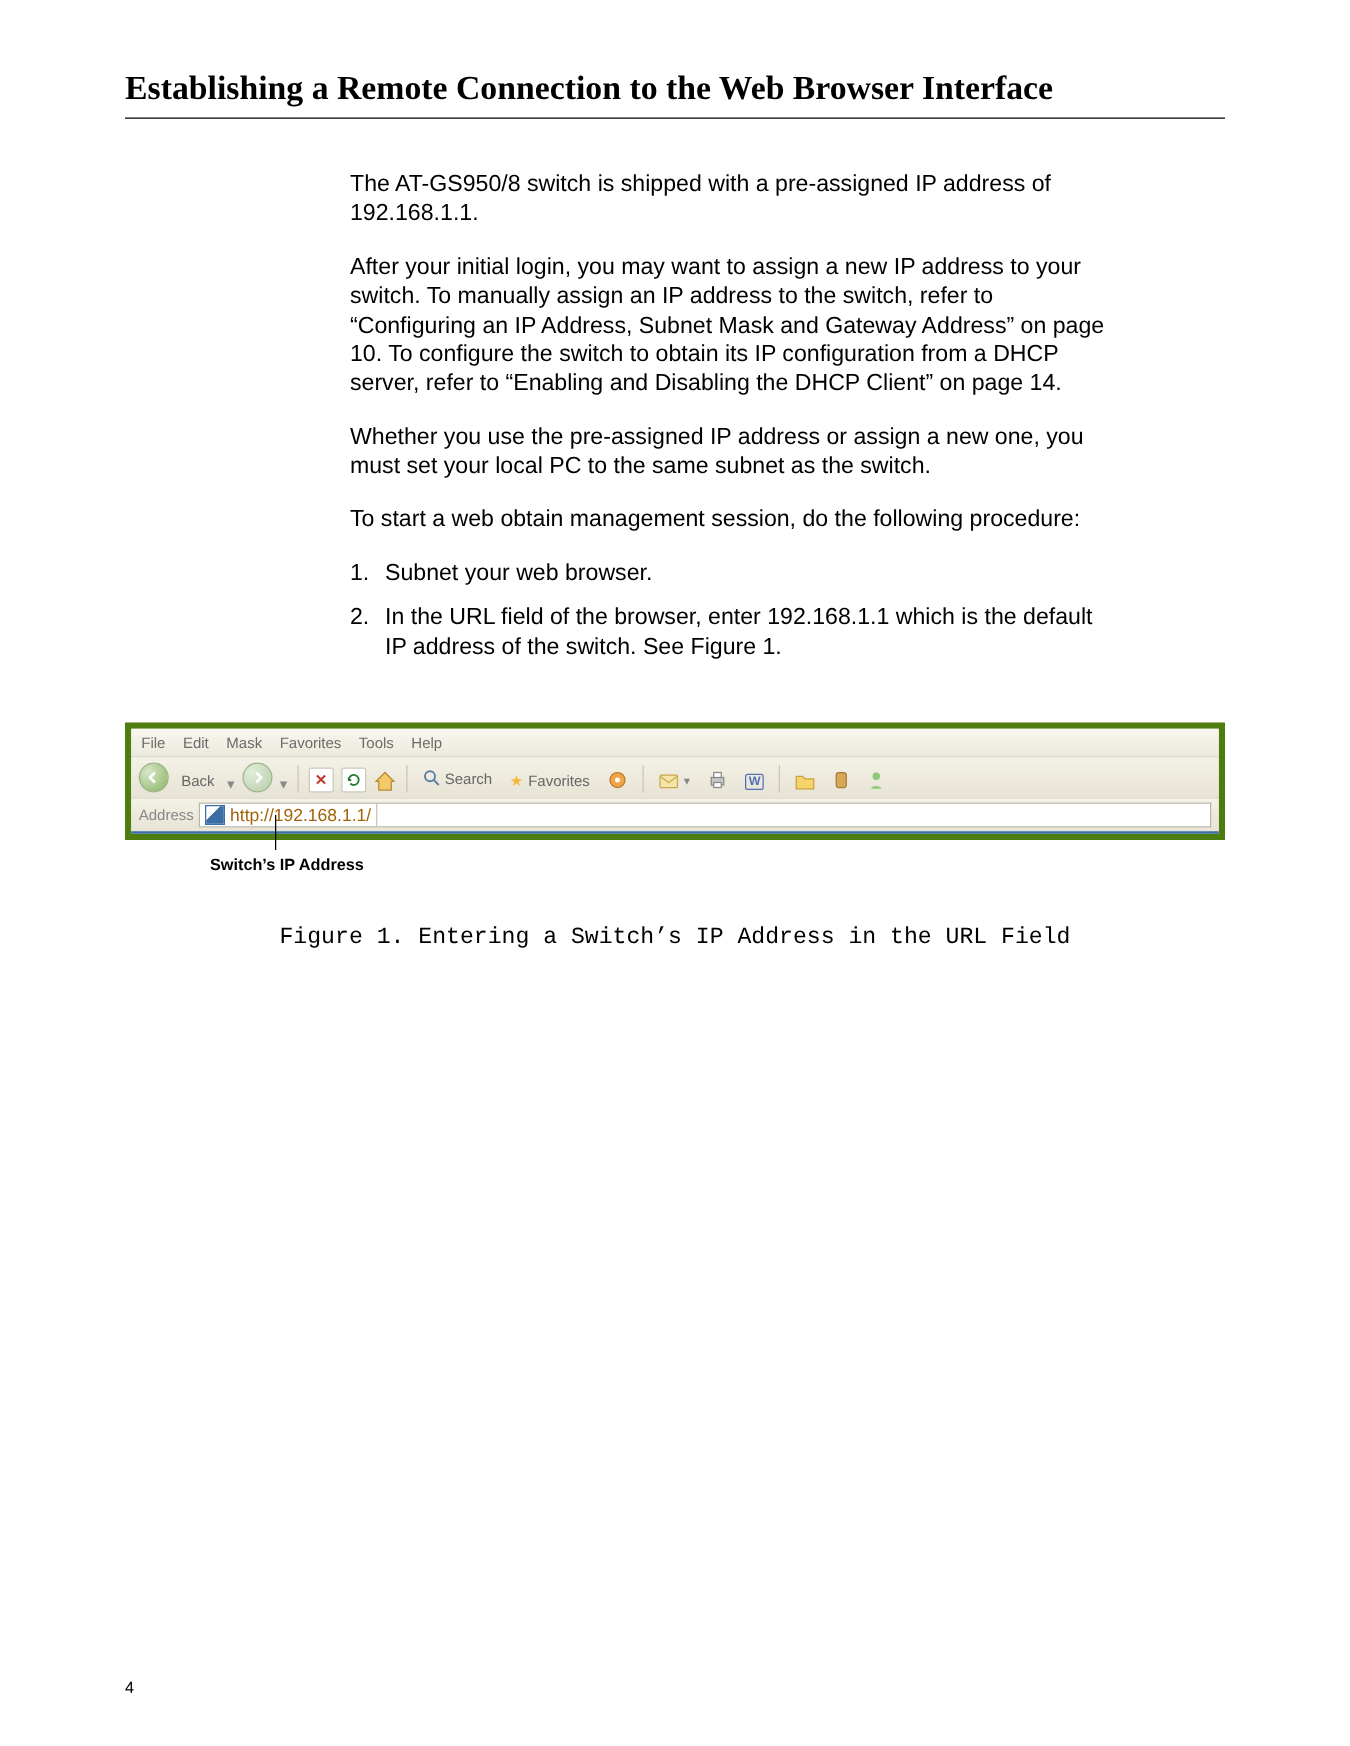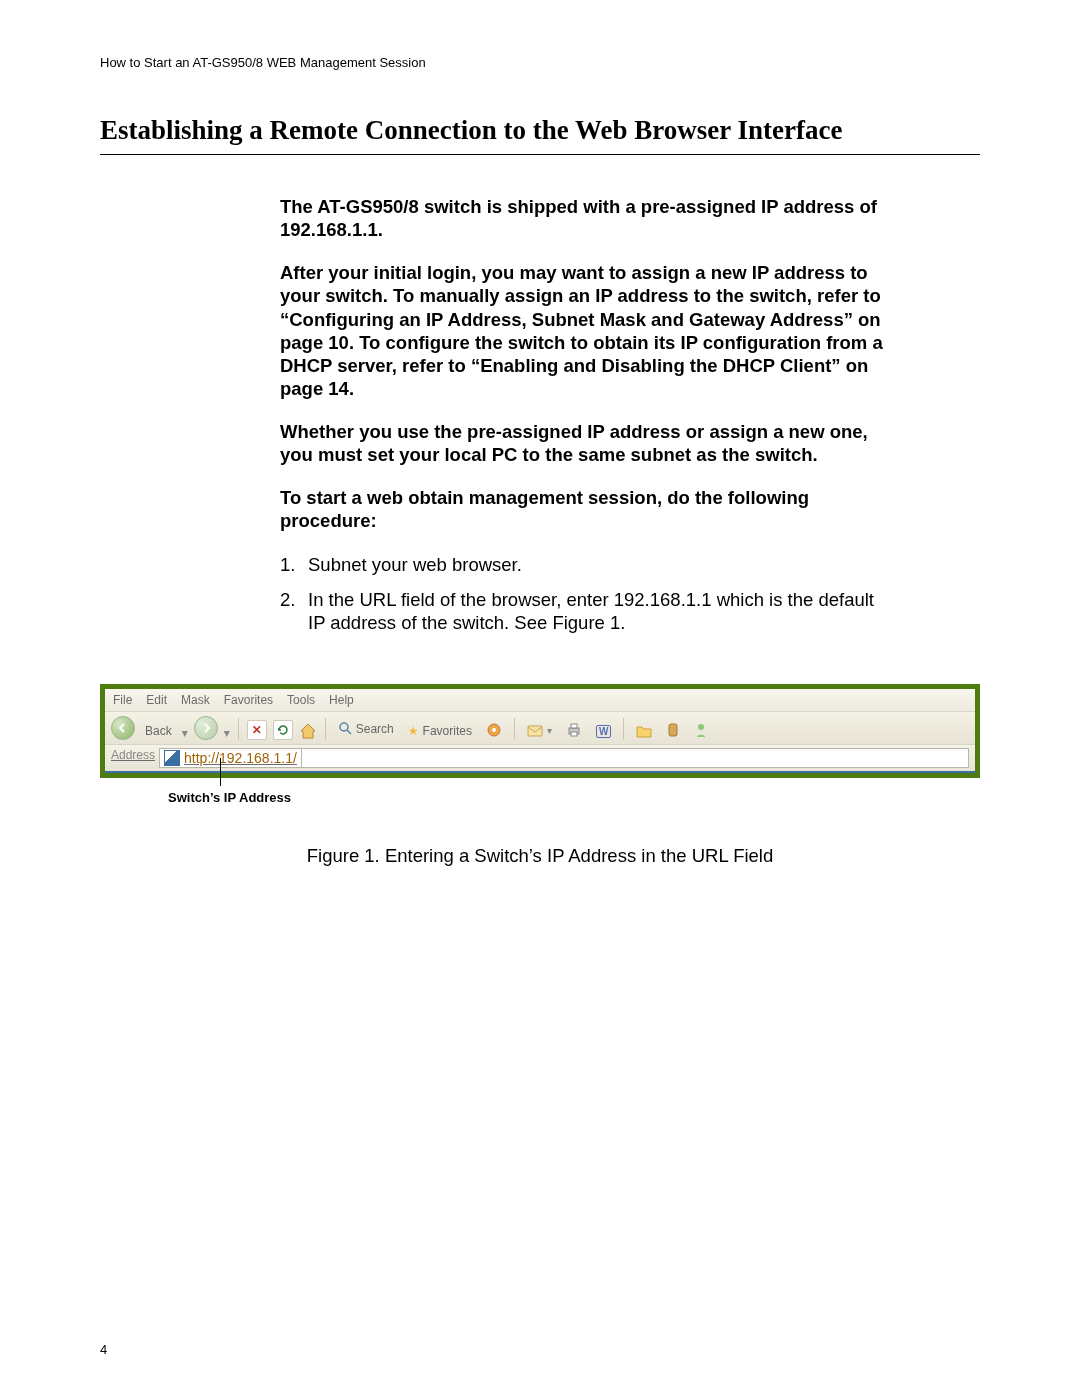--- a/index.html
+++ b/index.html
@@ -29,21 +29,20 @@
     margin-bottom: 40px;
   }
   .body-col {
     margin-left: 180px;
     max-width: 610px;
     font-size: 18.5px;
     line-height: 1.25;
   }
   .para {
     margin-bottom: 20px;
-    font-weight: bold;
   }
   .step-list {
     list-style: none;
     padding: 0;
     margin: 0 0 20px 0;
     counter-reset: step;
   }
   .step-list li {
     counter-increment: step;
     position: relative;
@@ -113,24 +112,24 @@
   .star { color: #f5b93d; }
   .media { color: #d88a2e; }
   .mail { color: #f0c46a; }
   .printer { color: #9a9a9a; }
   .w { color: #5470b5; border: 1px solid #5470b5; border-radius:2px; padding:0 2px; font-size:10px; font-weight:bold;}
   .folder { color: #e8c35a; }
   .bug { color: #c18b3a; }
   .green { color: #6aa84f; }
   .ie-addr {
     display: flex;
+    align-items: center;
     padding: 3px 6px;
     background: linear-gradient(#f4f1e6, #e7e3d5);
     border-bottom: 2px solid #3a6ea5;
-    text-decoration: underline;
   }
   .addr-label {
     color: #888;
     margin-right: 4px;
   }
   .addr-box {
     display: flex;
     align-items: center;
     background: #fff;
     border: 1px solid #b8b5a9;
@@ -171,33 +170,33 @@
   .callout-label {
     font-size: 13px;
     font-weight: bold;
     margin-left: -52px;
     padding-top: 4px;
   }
   .fig-caption {
     text-align: center;
     font-size: 18.5px;
     margin-top: 40px;
+    font-family: Liberation Mono, monospace;
   }
   .page-num {
     position: absolute;
     bottom: 40px;
     left: 100px;
     font-size: 13px;
   }
 </style>
 </head>
 <body>
 
 <div class="page">
-  <div class="running-head">How to Start an AT-GS950/8 WEB Management Session</div>
 
   <div class="section-title">Establishing a Remote Connection to the Web Browser Interface</div>
 
   <div class="body-col">
     <div class="para">The AT-GS950/8 switch is shipped with a pre-assigned IP address of 192.168.1.1.</div>
     <div class="para">After your initial login, you may want to assign a new IP address to your switch. To manually assign an IP address to the switch, refer to “Configuring an IP Address, Subnet Mask and Gateway Address” on page 10. To configure the switch to obtain its IP configuration from a DHCP server, refer to “Enabling and Disabling the DHCP Client” on page 14.</div>
     <div class="para">Whether you use the pre-assigned IP address or assign a new one, you must set your local PC to the same subnet as the switch.</div>
     <div class="para">To start a web obtain management session, do the following procedure:</div>
     <ol class="step-list">
       <li>Subnet your web browser.</li>

